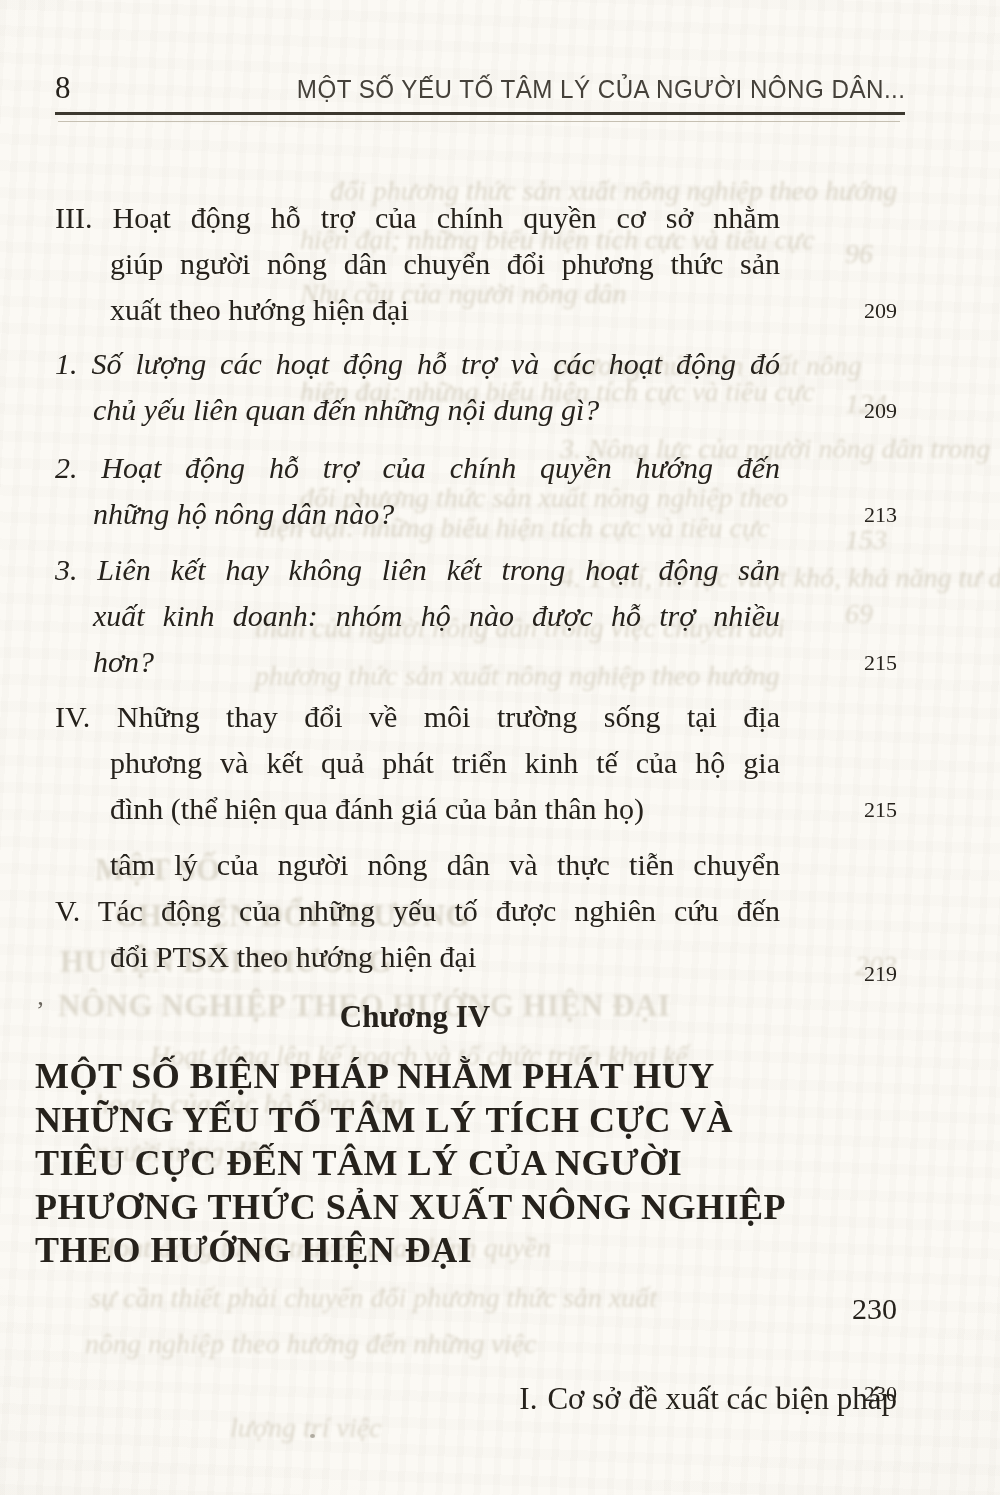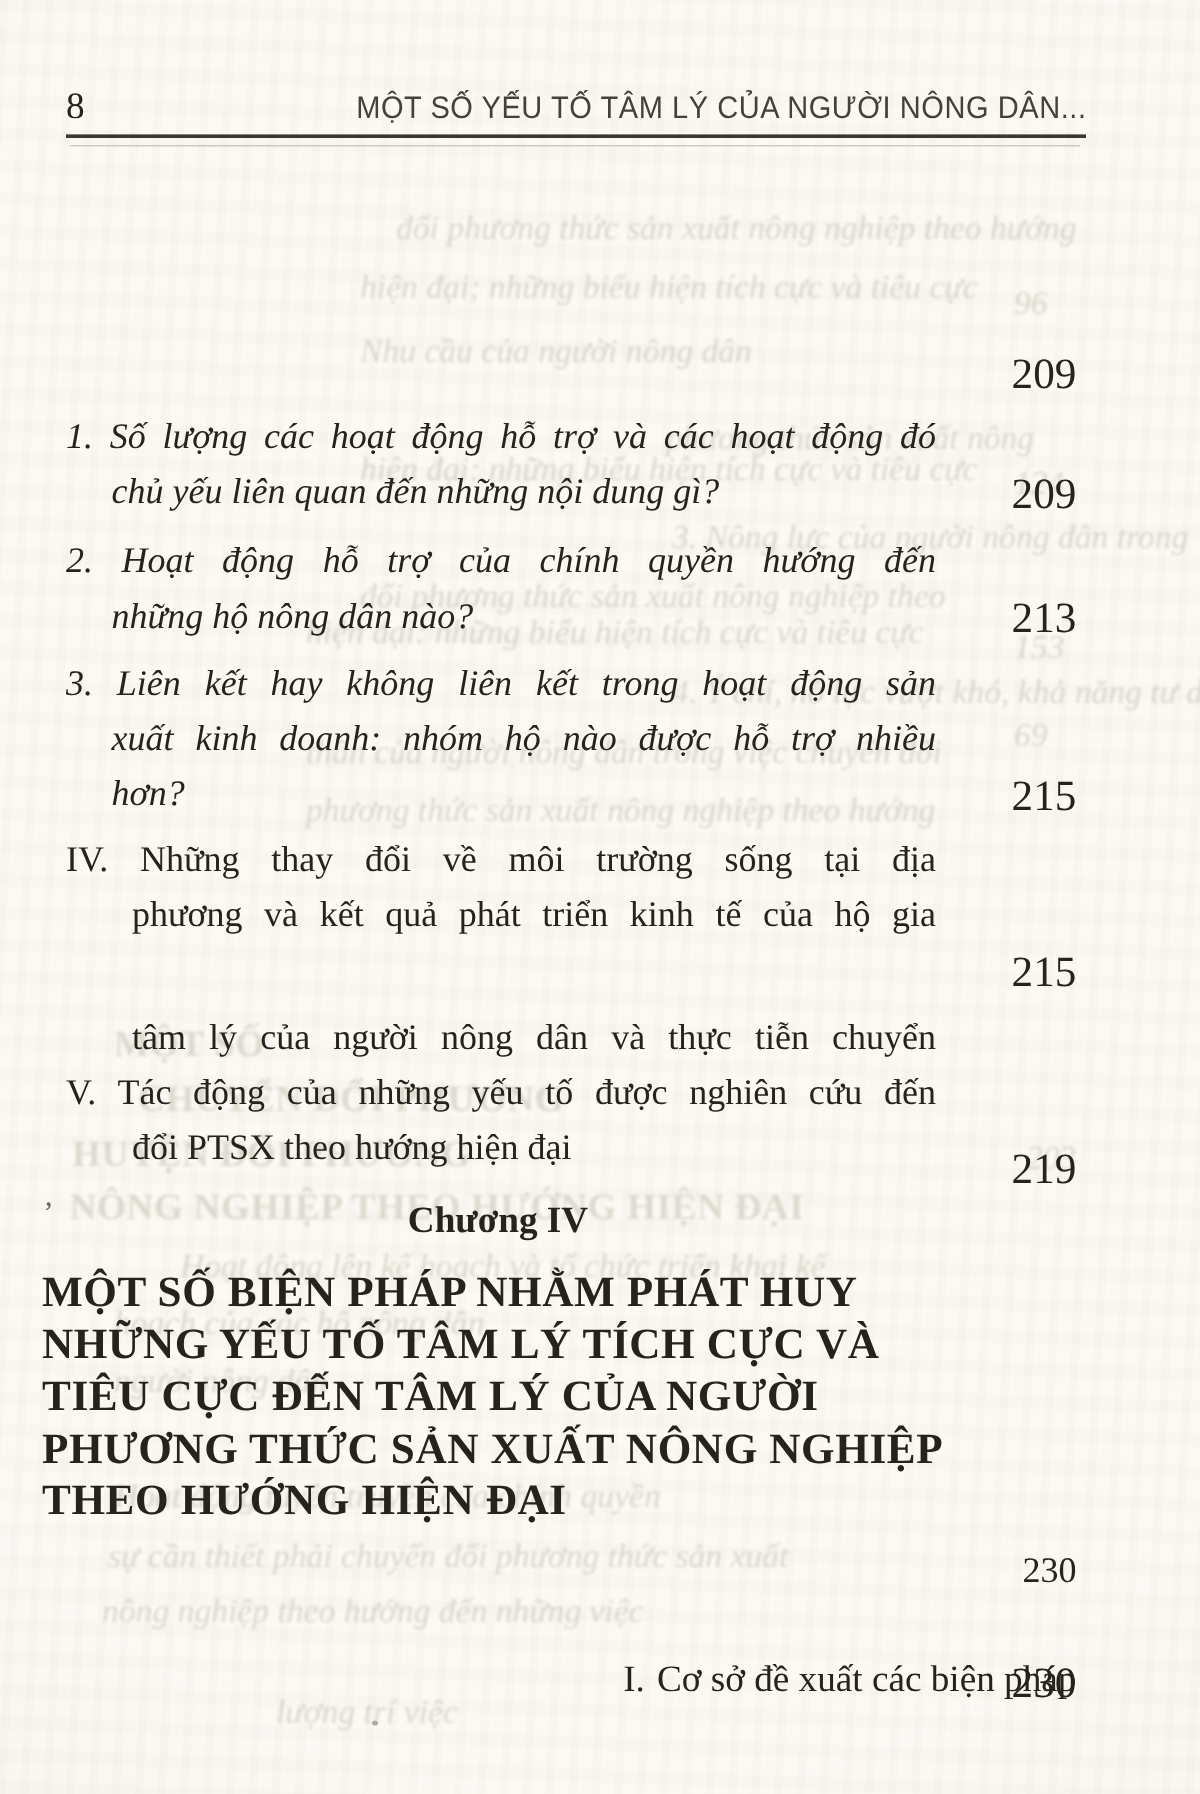--- a/index.html
+++ b/index.html
@@ -31,21 +31,21 @@
   
   .toc-entry{position:absolute;left:55px;width:842px;font-size:30px;line-height:46px;}
   .toc-entry .lines{width:725px;}
   .toc-entry .line{text-align:justify;text-justify:inter-word;}
   .toc-entry .line:not(.last){text-align-last:justify;}
   .toc-entry .line.last{text-align-last:left;}
   .toc-entry.section .line:not(.first){padding-left:55px;}
   .toc-entry.item{font-style:italic;}
   .toc-entry.item .line:not(.first){padding-left:38px;}
   .toc-entry .label{white-space:nowrap;}
-  .pagenum{position:absolute;right:0;font-size:36px;font-style:normal;}
+  .pagenum{position:absolute;right:0;font-size:22px;font-style:normal;}
   .e0{top:195px}.e1{top:341px}.e2{top:445px}.e3{top:547px}.e4{top:694px}.e5{top:842px}
 
   
   .kicker{position:absolute;left:0;width:830px;top:999px;text-align:center;
     font-weight:bold;font-size:31px;}
   .chapter-title{position:absolute;left:35px;width:840px;top:1055px;
     font-weight:bold;font-size:36px;line-height:43.5px;letter-spacing:.5px;}
   .chapter-page{position:absolute;right:103px;top:1292px;font-size:30px;}
 
   
@@ -93,20 +93,25 @@
     <div class="ghost" style="left: 230px; top: 1412px;">lượng trí việc</div>
   </div>
 
 <div class="pagehead-num">8</div>
 <div class="runhead">MỘT SỐ YẾU TỐ TÂM LÝ CỦA NGƯỜI NÔNG DÂN...</div>
 <div class="rule"></div>
 <div class="rule2"></div>
 
 <div>
     <div class="toc-entry section e0">
+      <div class="lines">
+        <div class="line first"><span class="label">III.</span> Hoạt động hỗ trợ của chính quyền cơ sở nhằm</div>
+        <div class="line">giúp người nông dân chuyển đổi phương thức sản</div>
+        <div class="line last">xuất theo hướng hiện đại</div>
+      </div>
       <span class="pagenum" style="top: 93px;">209</span>
     </div>
     <div class="toc-entry item e1">
       <div class="lines">
         <div class="line first"><span class="label">1.</span> Số lượng các hoạt động hỗ trợ và các hoạt động đó</div>
         <div class="line last">chủ yếu liên quan đến những nội dung gì?</div>
       </div>
       <span class="pagenum" style="top: 47px;">209</span>
     </div>
     <div class="toc-entry item e2">
@@ -121,20 +126,21 @@
         <div class="line first"><span class="label">3.</span> Liên kết hay không liên kết trong hoạt động sản</div>
         <div class="line">xuất kinh doanh: nhóm hộ nào được hỗ trợ nhiều</div>
         <div class="line last">hơn?</div>
       </div>
       <span class="pagenum" style="top: 93px;">215</span>
     </div>
     <div class="toc-entry section e4">
       <div class="lines">
         <div class="line first"><span class="label">IV.</span> Những thay đổi về môi trường sống tại địa</div>
         <div class="line">phương và kết quả phát triển kinh tế của hộ gia</div>
+        <div class="line last">đình (thể hiện qua đánh giá của bản thân họ)</div>
       </div>
       <span class="pagenum" style="top: 93px;">215</span>
     </div>
     <div class="toc-entry section e5">
       <div class="lines">
         <div class="line">tâm lý của người nông dân và thực tiễn chuyển</div>
         <div class="line first"><span class="label">V.</span> Tác động của những yếu tố được nghiên cứu đến</div>
         <div class="line last">đổi PTSX theo hướng hiện đại</div>
       </div>
       <span class="pagenum" style="top: 109px;">219</span>

